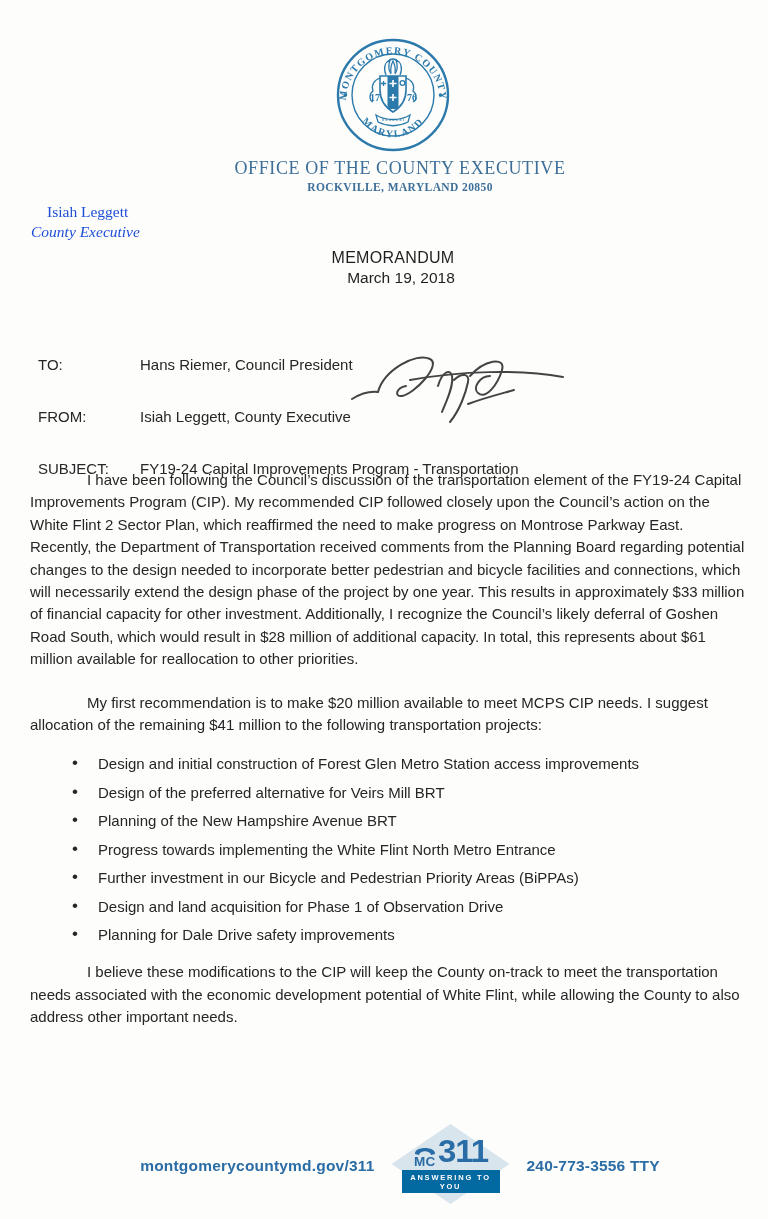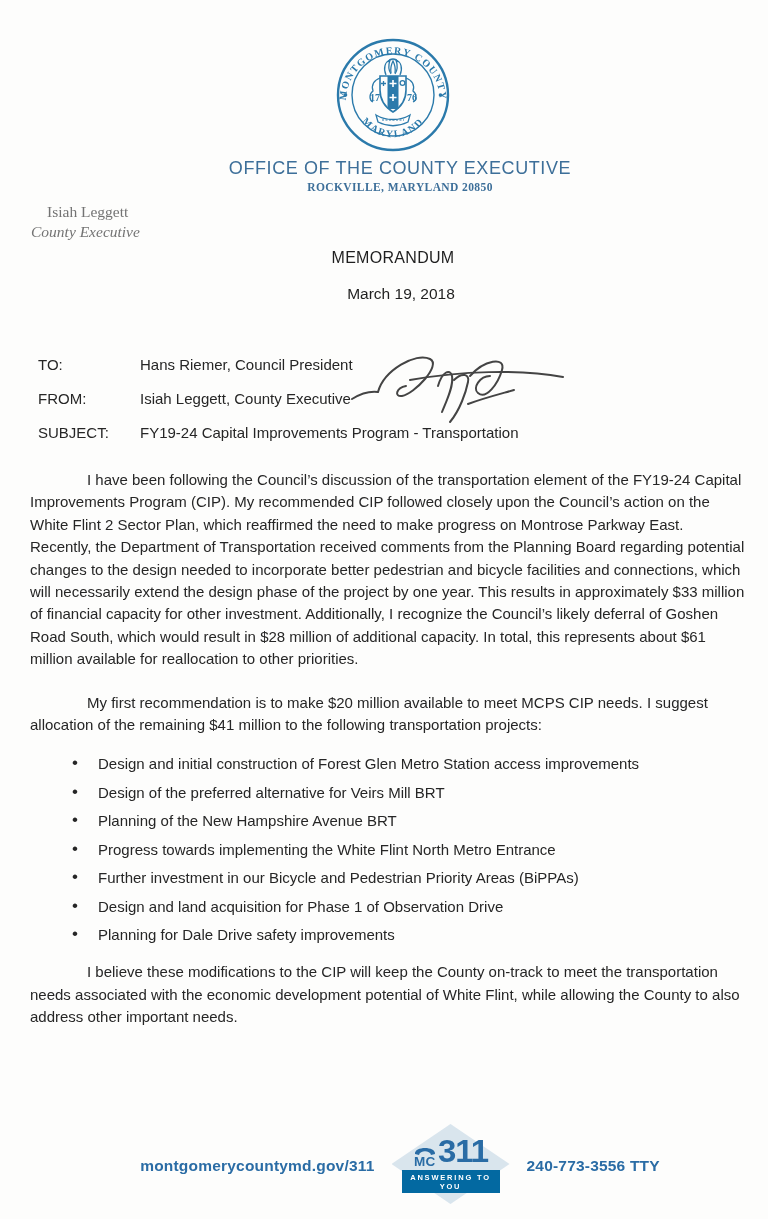--- a/index.html
+++ b/index.html
@@ -11,55 +11,55 @@
     position:relative;
     overflow:hidden;
   }
   .abs{position:absolute;}
 
   
   #seal{top:38px;left:336px;width:114px;height:114px;}
   .office-title{
     top:158px;left:0;width:100%;padding-left:32px;box-sizing:border-box;
     text-align:center;
-    font-family:Liberation Sans, sans-serif;
+    font-family:Liberation Serif, serif;
     font-size:18px;letter-spacing:0.6px;
     color:#3d6f99;
   }
   .office-address{
     top:181px;left:0;width:100%;padding-left:32px;box-sizing:border-box;
     text-align:center;
     font-family:"Liberation Serif",serif;
     font-weight:bold;
     font-size:11.5px;letter-spacing:0.4px;
     color:#3d6f99;
   }
   .exec-block{
     top:202px;left:31px;
     font-family:"Liberation Serif",serif;
     font-size:15.5px;line-height:20px;
-    color:#737373;
+    color:#1d4ed8;
   }
   .exec-name{display:block;padding-left:16px;}
   .exec-title{display:block;font-style:italic;}
 
   
   .memo-title{
     top:249px;left:0;width:100%;padding-left:18px;box-sizing:border-box;
     text-align:center;font-size:16px;letter-spacing:0.3px;color:#1f1f1f;
   }
   .memo-date{
-    top:285px;left:0;width:100%;padding-left:34px;box-sizing:border-box;
+    top:269px;left:0;width:100%;padding-left:34px;box-sizing:border-box;
     text-align:center;font-size:15.5px;color:#1f1f1f;
   }
 
   .fields{
     top:356px;left:38px;
     display:grid;grid-template-columns:102px auto;
-    row-gap:17px;
+    row-gap:35px;
     font-size:15px;
   }
   .fields .val{white-space:nowrap;}
 
   #signature{top:346px;left:350px;width:216px;height:86px;}
 
   
   .body-text{
     top:469px;left:30px;width:717px;
     font-size:15px;line-height:22.4px;

